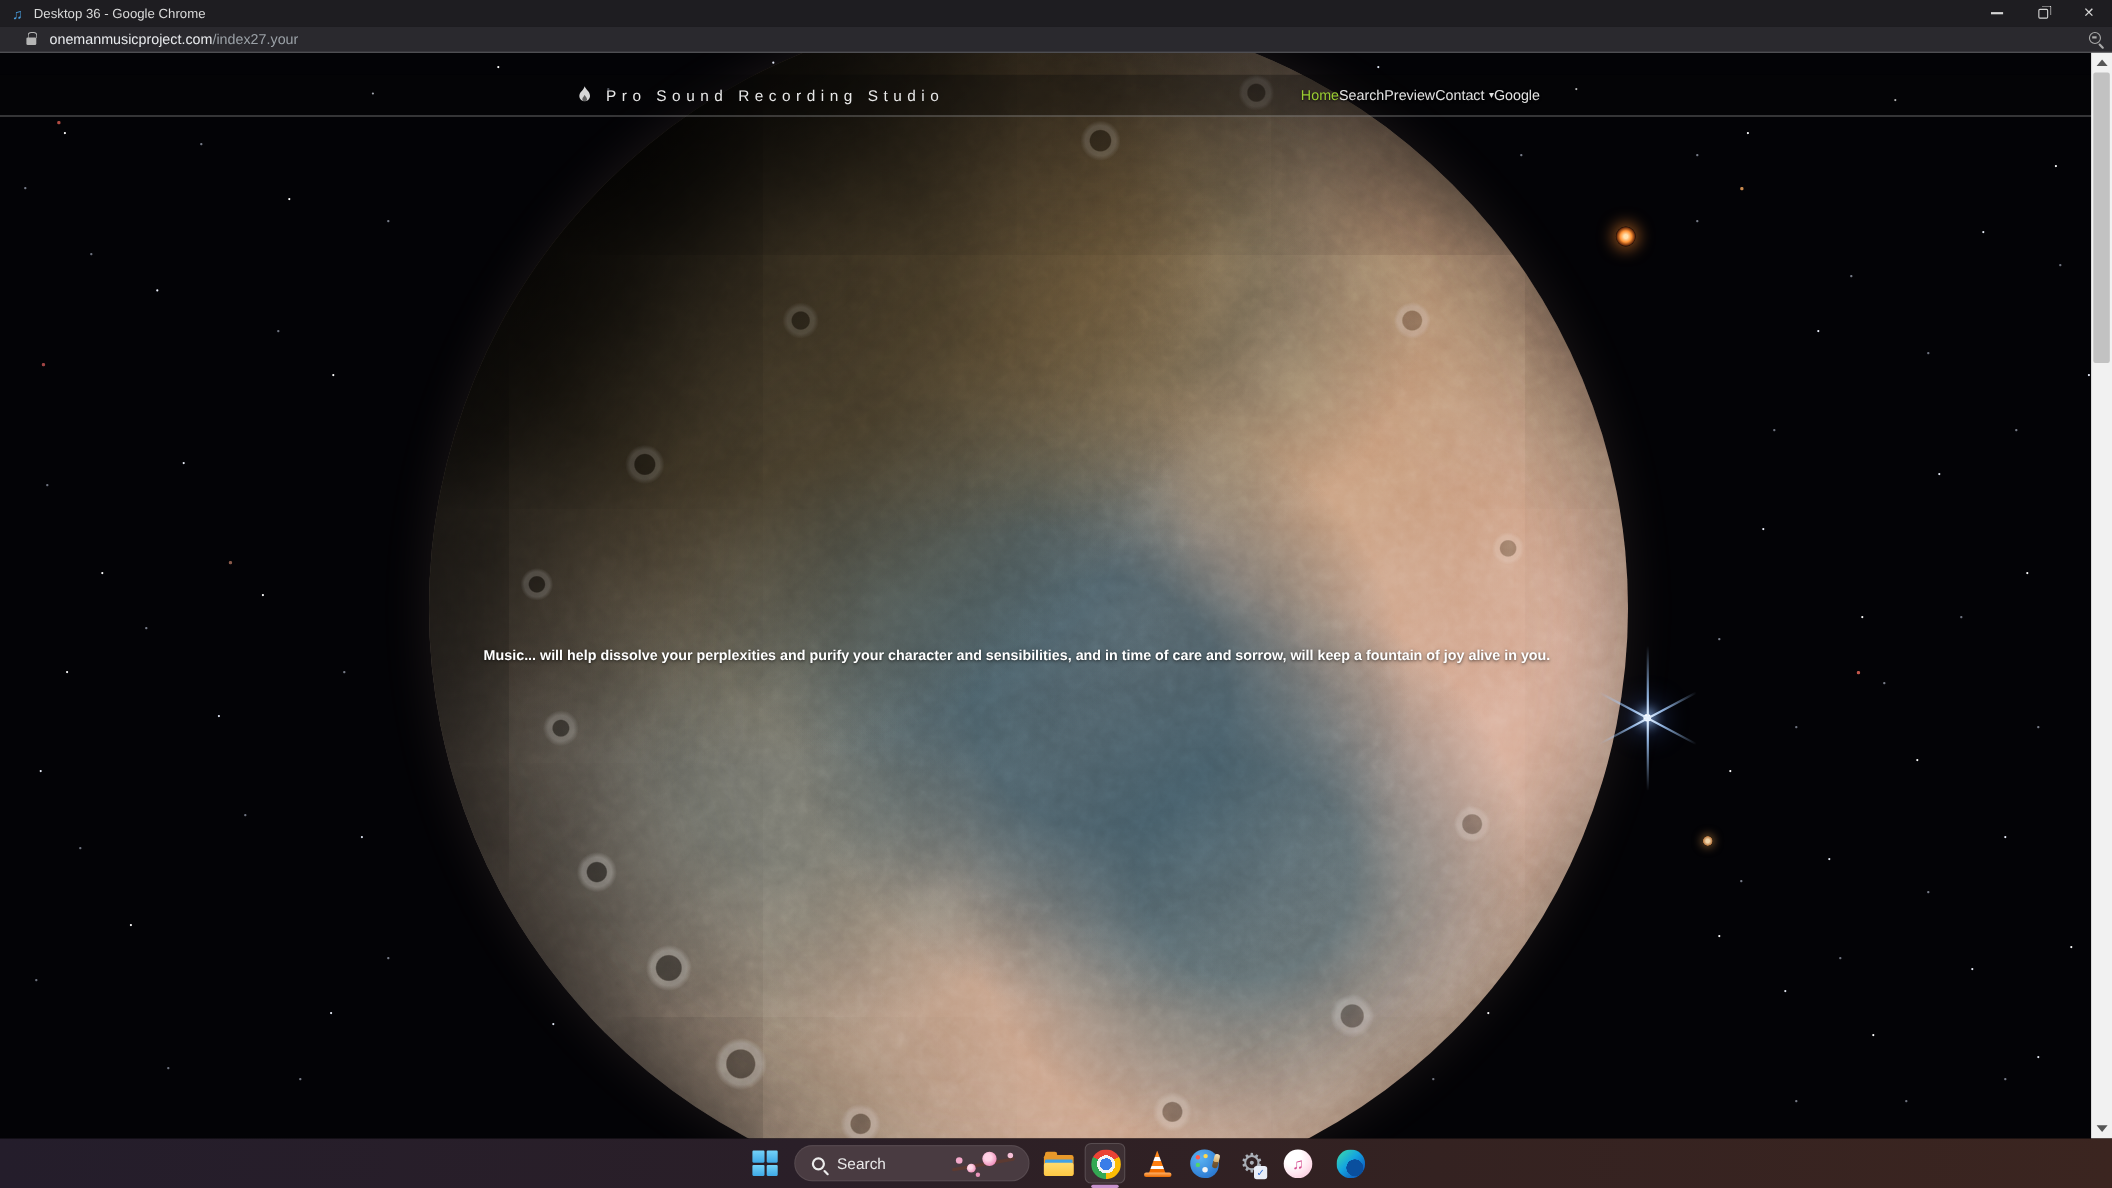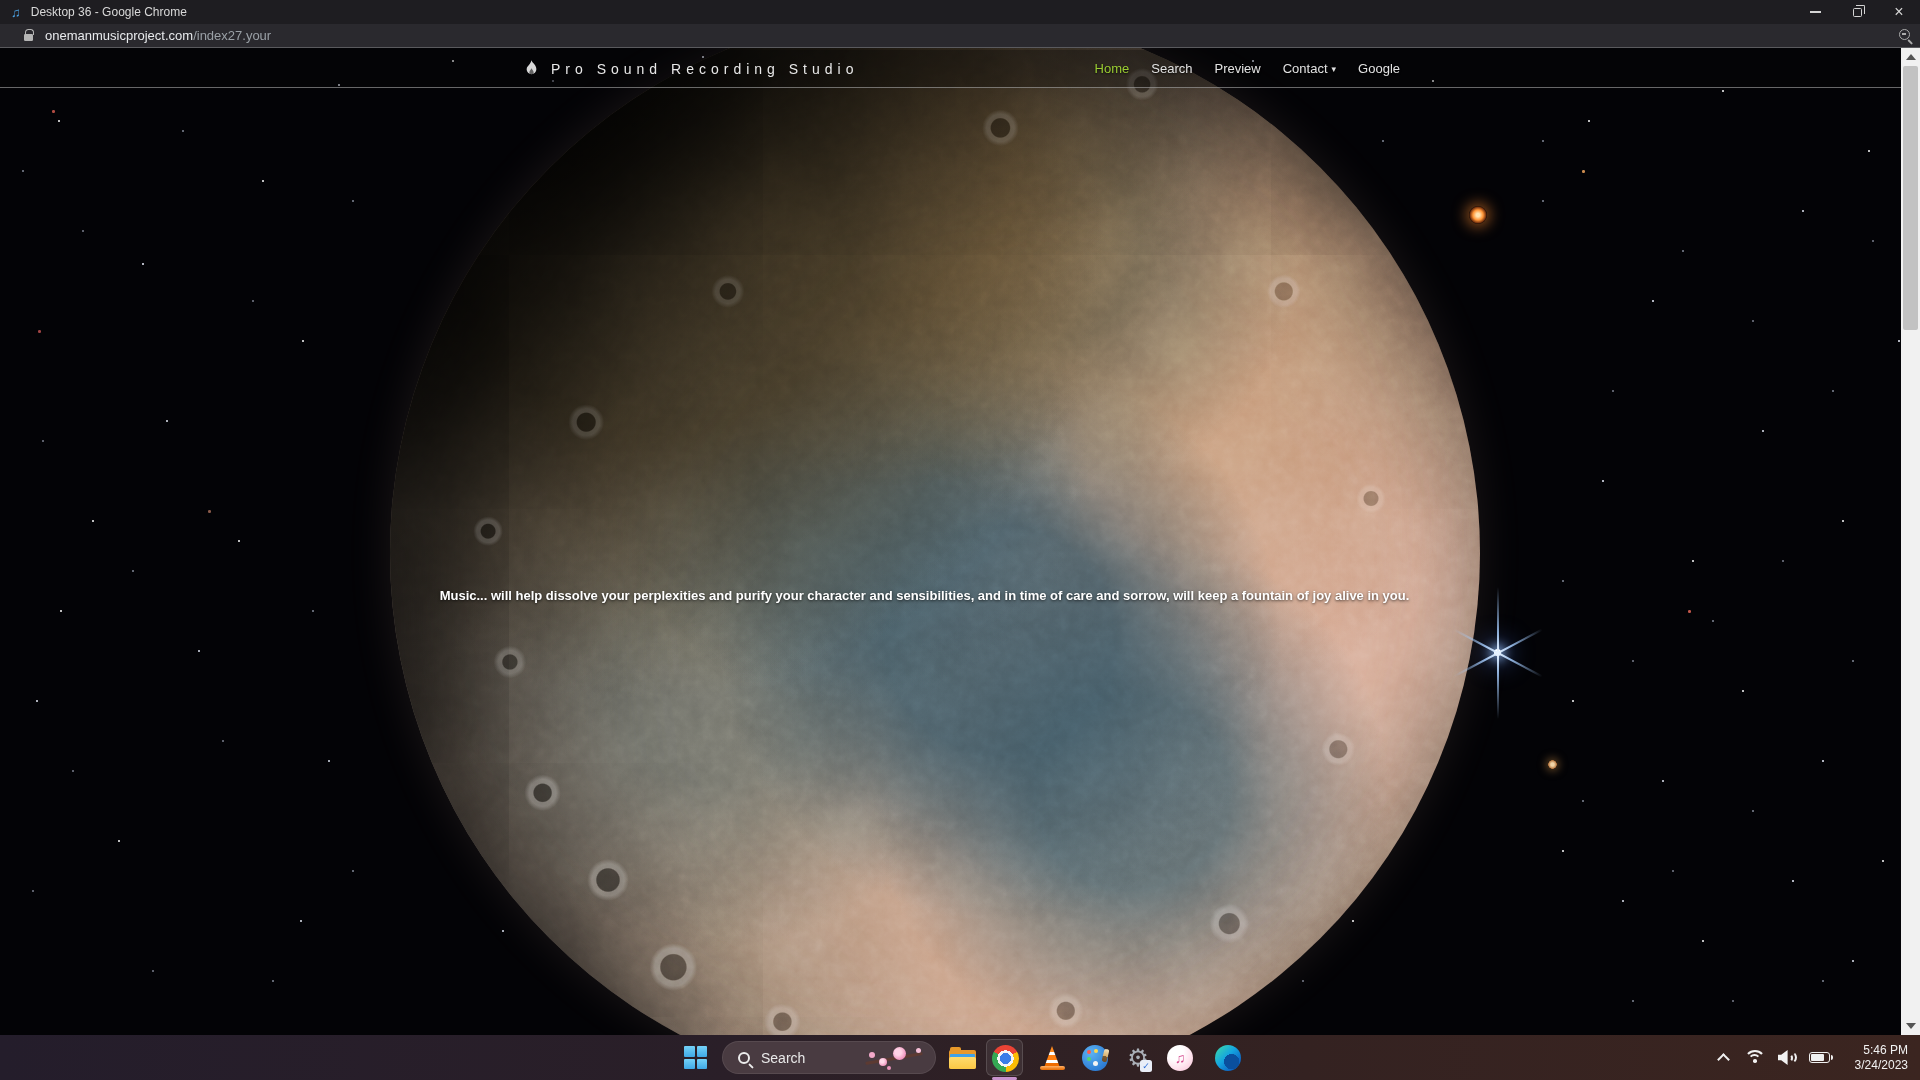--- a/index.html
+++ b/index.html
@@ -117,26 +117,26 @@
       radial-gradient(circle at 62% 92%, rgba(0,0,0,.3) 0 .7%, rgba(255,255,255,.18) .8% 1.1%, transparent 1.5%),
       radial-gradient(circle at 77% 84%, rgba(0,0,0,.28) 0 .8%, rgba(255,255,255,.18) .9% 1.2%, transparent 1.6%),
       radial-gradient(circle at 87% 68%, rgba(0,0,0,.26) 0 .7%, rgba(255,255,255,.16) .8% 1.1%, transparent 1.4%),
       radial-gradient(circle at 90% 45%, rgba(0,0,0,.24) 0 .6%, rgba(255,255,255,.16) .7% 1%, transparent 1.3%),
       radial-gradient(circle at 82% 26%, rgba(0,0,0,.24) 0 .7%, rgba(255,255,255,.14) .8% 1.1%, transparent 1.4%); }
   .moon::after { content:''; position:absolute; inset:0; border-radius:50%;
     background:linear-gradient(138deg, rgba(0,0,0,.97) 5%, rgba(0,0,0,.72) 14%, rgba(0,0,0,.32) 24%, transparent 44%); }
   .moon svg { position:absolute; inset:0; border-radius:50%; mix-blend-mode:overlay; opacity:.55; }
 
   
-  .siteheader { position:absolute; left:0; top:2px; width:1920px; height:38px;
+  .siteheader { position:absolute; left:0; top:20px; width:1920px; height:38px;
     background:rgba(6,6,8,.30); border-bottom:1px solid rgba(185,185,185,.55);
     display:flex; align-items:center; z-index:5;text-align:right; }
   .logo { position:absolute; left:525px; display:flex; align-items:center; gap:13px; }
   .logo-text { color:#e8e8e8; font-size:14px; letter-spacing:5px; white-space:nowrap; }
-  .nav { position:absolute; right:520px; display:flex; gap:22px; align-items:center; }
+  .nav { position:absolute; right:520px; display:flex; gap:0; align-items:center; }
   .nav a { font-size:13px; color:#e2e2e2; text-decoration:none; text-shadow:0 1px 2px rgba(0,0,0,.8);
     display:flex; align-items:center; gap:4px; }
   .nav a.active { color:#9acd32; }
   .caret { font-size:9px; color:#e2e2e2; }
 
   
   .hero-title { position:absolute; left:0; top:419px; width:1920px; text-align:center;
     color:#fff; font-size:42px; font-weight:400; text-shadow:0 1px 6px rgba(0,0,0,.55); z-index:4; }
   .hero-sub { position:absolute; left:0; top:471px; width:1920px; text-align:center;
     color:#d6d6d6; font-size:16px; text-shadow:0 1px 4px rgba(0,0,0,.6); z-index:4; }
@@ -381,40 +381,13 @@
     </span>
   </div>
   <div class="tb-slot" style="left:1166px;">
     <span class="itunes">♫</span>
   </div>
   <div class="tb-slot" style="left:1214px;">
     <span class="edge-ic"></span>
   </div>
   <div class="underline"></div>
 
-  <div class="tray">
-    <div class="tray-item" style="width:30px;">
-        <span class="chev"></span>
-      </div>
-    <div class="tray-item" style="width:32px;">
-      <span class="wifi">
-          <i class="a1"></i>
-          <i class="a2"></i>
-          <span class="dot"></span>
-        </span>
-    </div>
-    <div class="tray-item" style="width:32px;">
-      <span class="vol">
-          <i class="v1"></i>
-          <i class="v2"></i>
-        </span>
-    </div>
-    <div class="tray-item" style="width:34px;">
-      <span class="batt">
-          <i></i>
-        </span>
-    </div>
-    <div class="clock">
-      <div>5:46 PM</div>
-      <div>3/24/2023</div>
-    </div>
-  </div>
 </div>
 
 </body></html>

